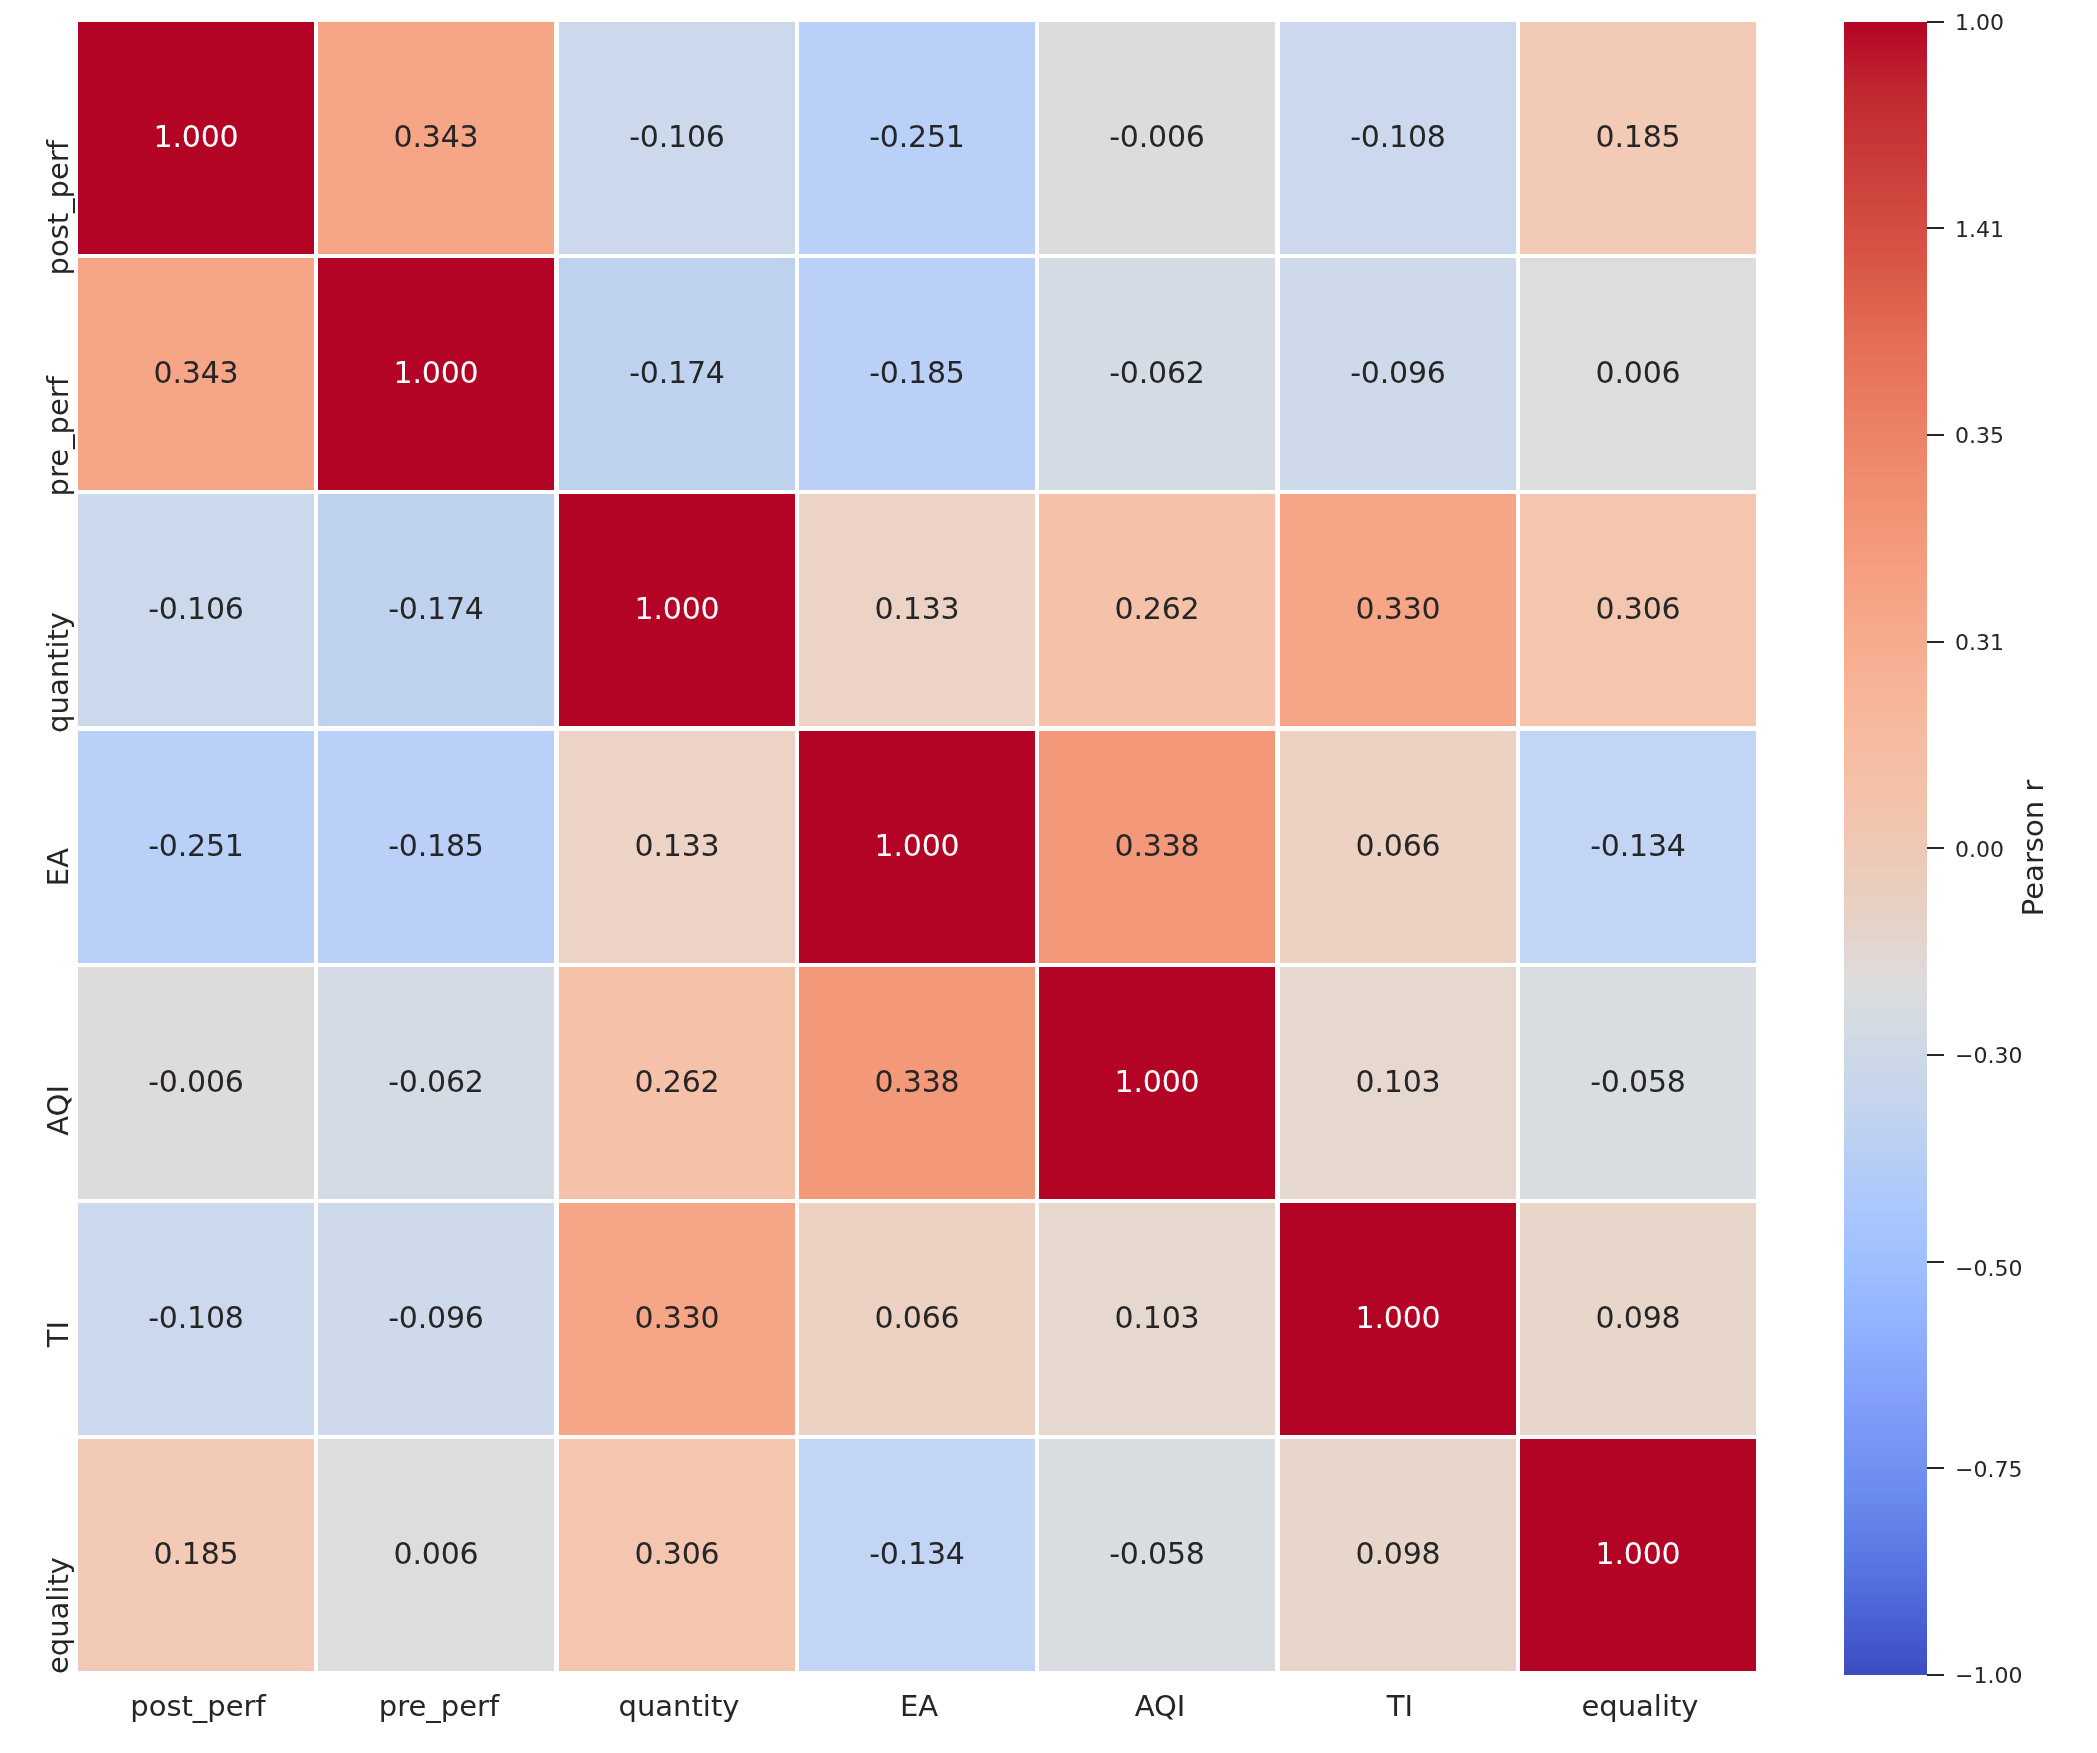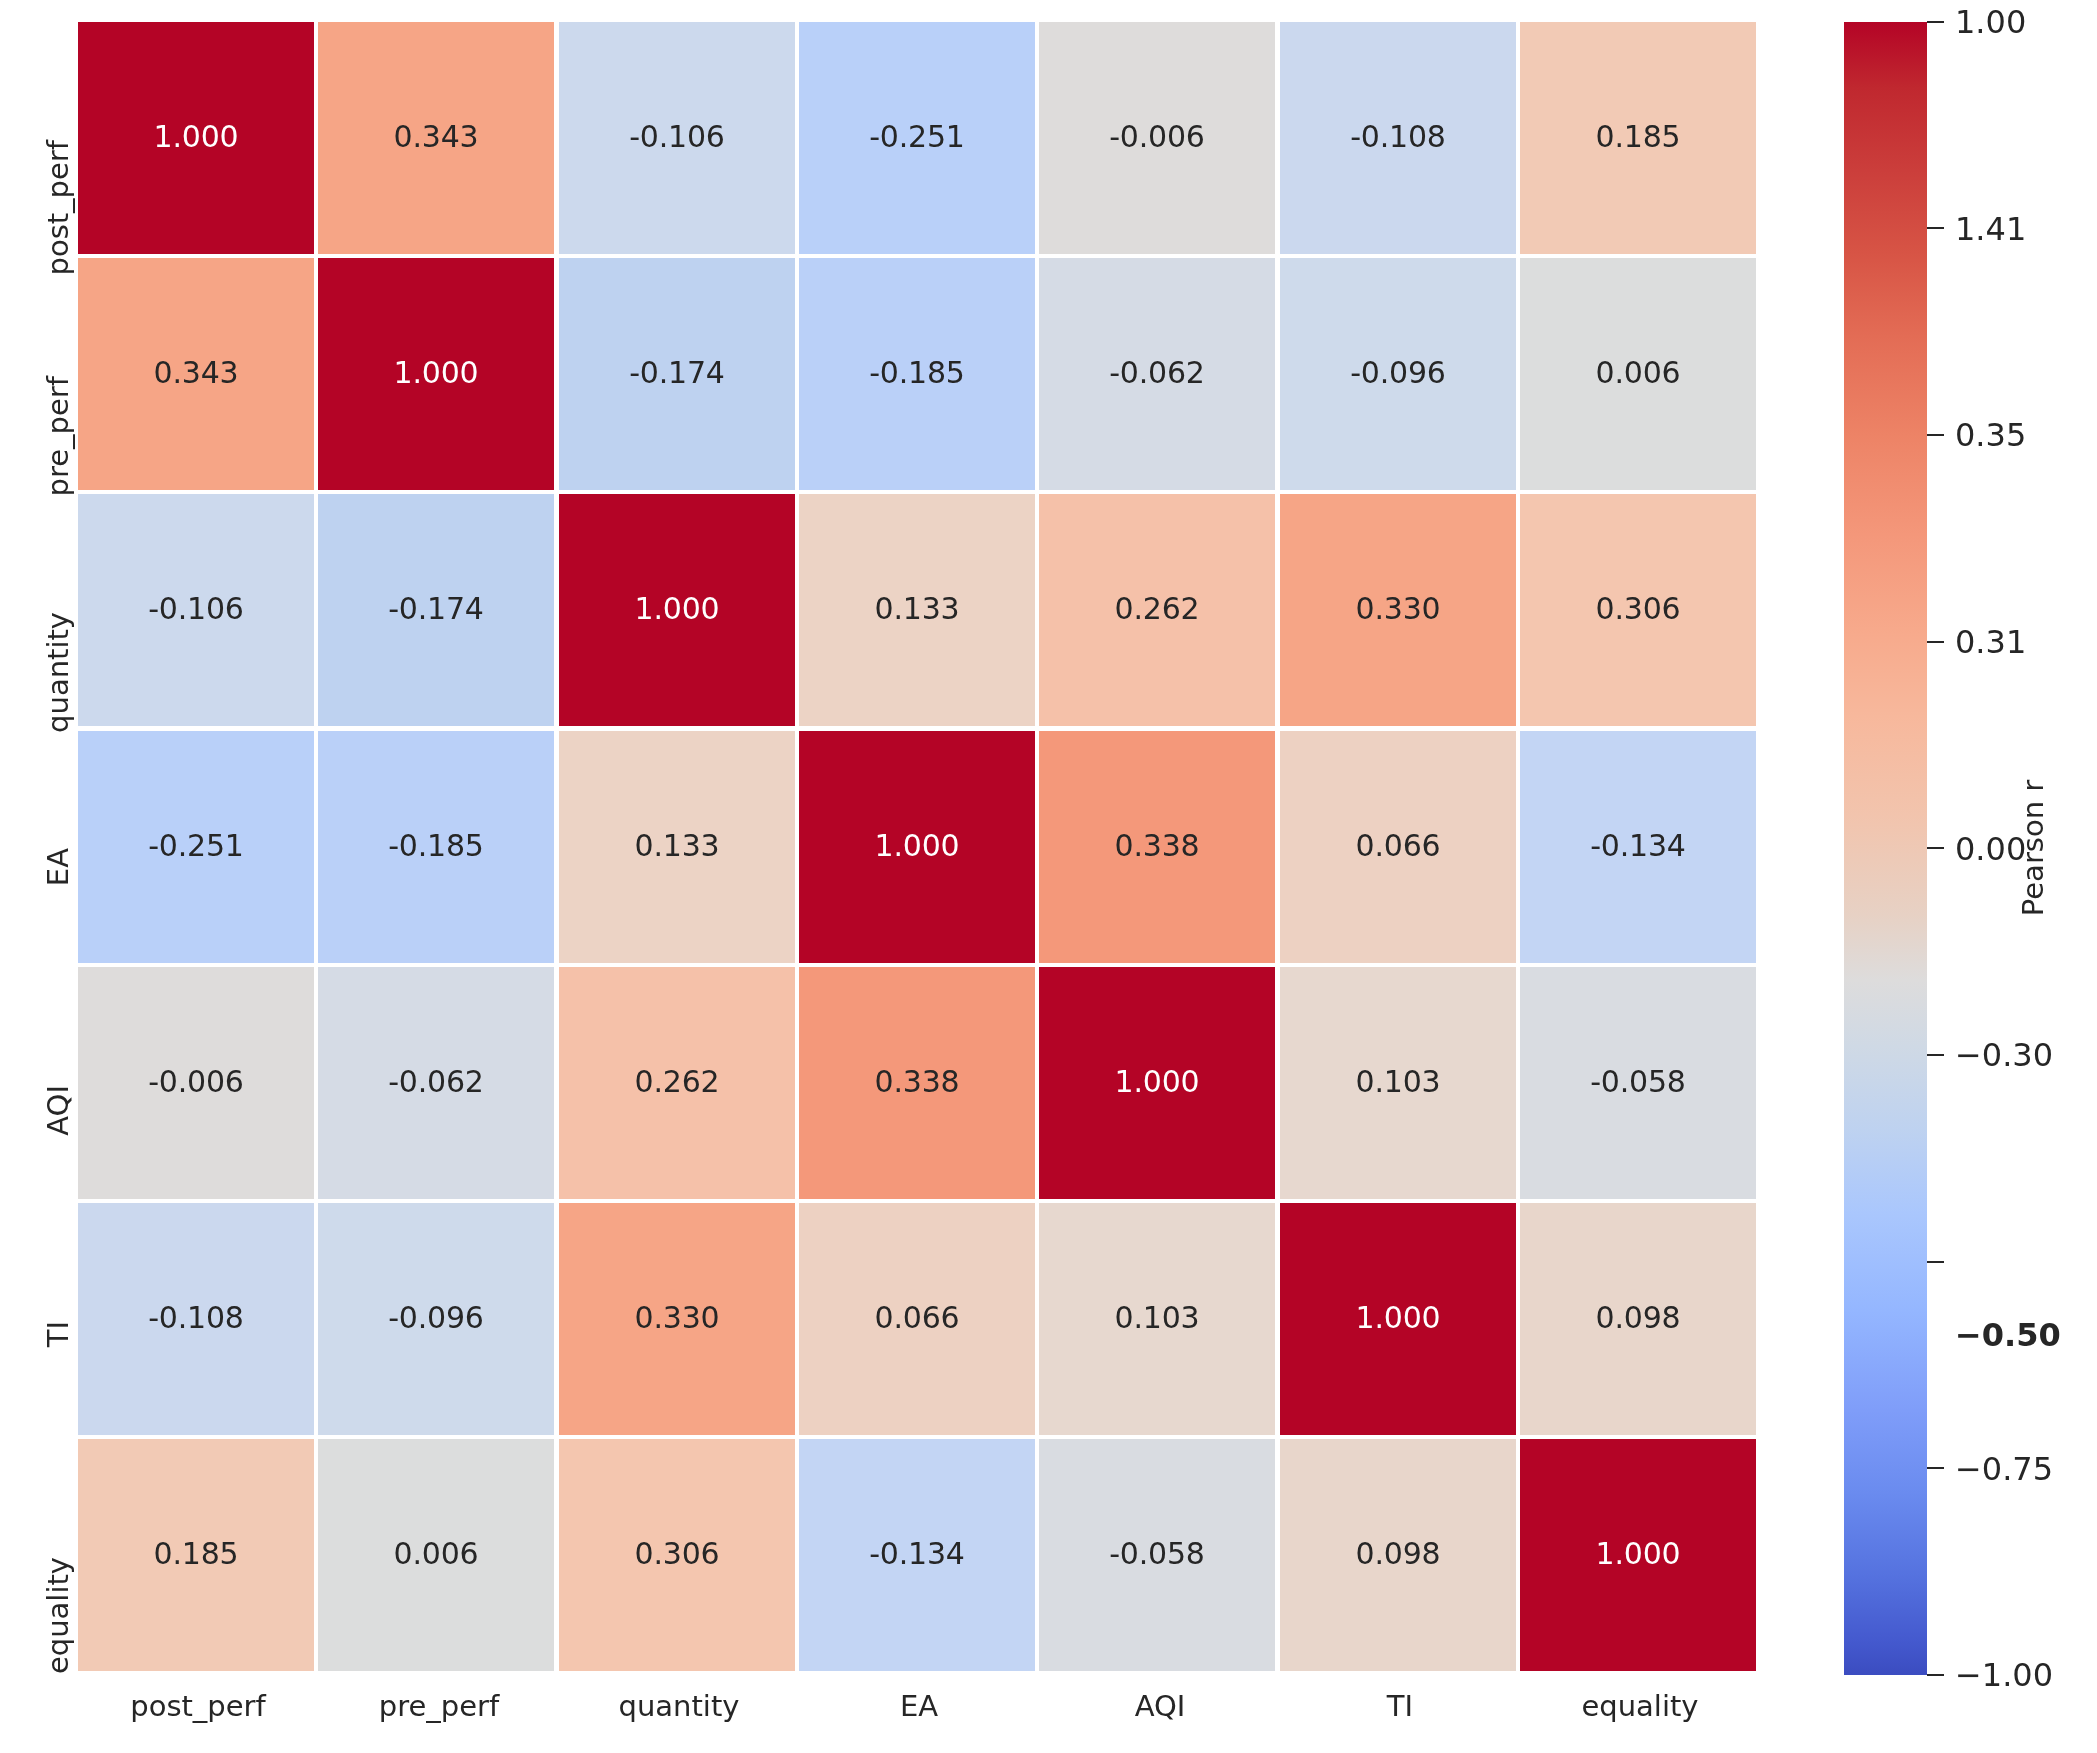--- a/index.html
+++ b/index.html
@@ -119,21 +119,21 @@
   .cb-tick {
     position: absolute;
     left: 83px;
     width: 17px;
     height: 2.3px;
     background: #262626;
   }
   .cb-ticklabel {
     position: absolute;
     left: 111px;
-    font-size: 32px;
+    font-size: 22px;
     color: #262626;
     white-space: nowrap;
     transform: translateY(-50%);
   }
   #cb-axis-label {
     position: absolute;
     left: 2033px;
     top: 848px;
     font-size: 29px;
     color: #262626;
@@ -341,21 +341,21 @@
       <div class="cb-ticklabel" style="left: 1955px; top: 229px; position: absolute;">1.41</div>
       <div class="cb-tick" style="left: 1927px; top: 434px; position: absolute;"></div>
       <div class="cb-ticklabel" style="left: 1955px; top: 435px; position: absolute;">0.35</div>
       <div class="cb-tick" style="left: 1927px; top: 641px; position: absolute;"></div>
       <div class="cb-ticklabel" style="left: 1955px; top: 642px; position: absolute;">0.31</div>
       <div class="cb-tick" style="left: 1927px; top: 847px; position: absolute;"></div>
       <div class="cb-ticklabel" style="left: 1955px; top: 849px; position: absolute;">0.00</div>
       <div class="cb-tick" style="left: 1927px; top: 1054px; position: absolute;"></div>
       <div class="cb-ticklabel" style="left: 1955px; top: 1055px; position: absolute;">−0.30</div>
       <div class="cb-tick" style="left: 1927px; top: 1261px; position: absolute;"></div>
-      <div class="cb-ticklabel" style="left: 1955px; top: 1335px; position: absolute; font-weight: bold;">−0.50</div>
+      <div class="cb-ticklabel" style="left: 1955px; top: 1268px; position: absolute;">−0.50</div>
       <div class="cb-tick" style="left: 1927px; top: 1467px; position: absolute;"></div>
       <div class="cb-ticklabel" style="left: 1955px; top: 1469px; position: absolute;">−0.75</div>
       <div class="cb-tick" style="left: 1927px; top: 1674px; position: absolute;"></div>
       <div class="cb-ticklabel" style="left: 1955px; top: 1675px; position: absolute;">−1.00</div>
     </div>
   <div id="cb-axis-label">Pearson r</div>
 
 </div>
 
 

